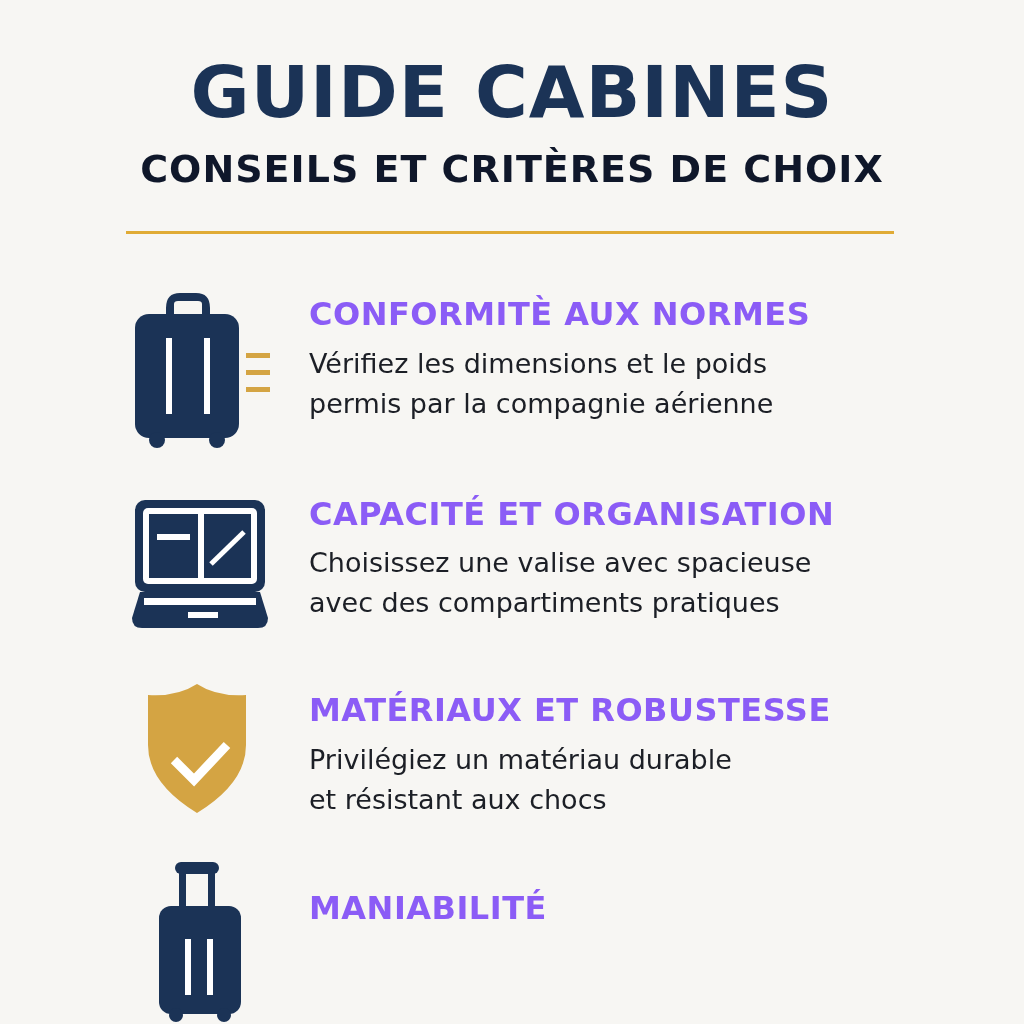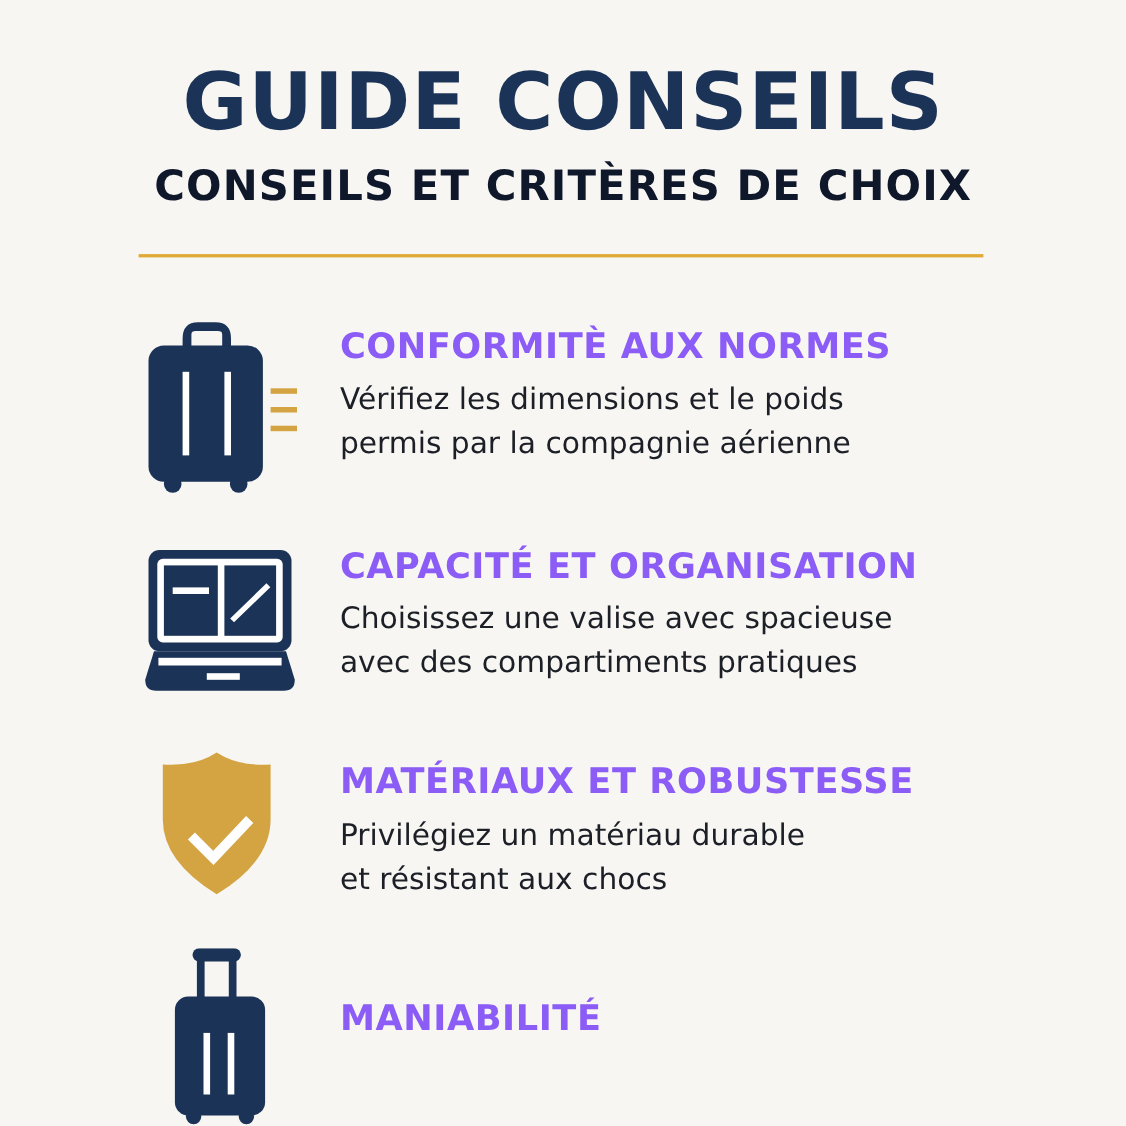--- a/index.html
+++ b/index.html
@@ -75,21 +75,21 @@
       font-size: 27px;
       line-height: 40px;
       color: #1c1f26;
       white-space: nowrap;
     }
     .item-desc span { display: block; }
   </style>
 </head>
 <body>
 
-<div class="title">GUIDE CONSEILS</div>
+<div class="title">GUIDE CABINES</div>
 <div class="subtitle">CONSEILS ET CRITÈRES DE CHOIX</div>
 <div class="divider"></div>
 
 <div class="item" style="top:0;">
   <svg class="icon" style="left:130px; top:290px;" width="145" height="160" viewBox="0 0 145 160">
     <path d="M36 18 Q36 3 50 3 L66 3 Q80 3 80 18 L80 26 L72 26 L72 14 Q72 11 68 11 L48 11 Q44 11 44 14 L44 26 L36 26 Z" fill="#1b3356"></path>
     <rect x="5" y="24" width="104" height="124" rx="14" fill="#1b3356"></rect>
     <rect x="36" y="48" width="6" height="76" fill="#ffffff"></rect>
     <rect x="88" y="48" width="6" height="76" fill="#ffffff" transform="translate(-14 0)"></rect>
     <circle cx="27" cy="150" r="8" fill="#1b3356"></circle>
@@ -140,16 +140,16 @@
   <svg class="icon" style="left:157px; top:862px;" width="88" height="162" viewBox="0 0 88 162">
     <rect x="18" y="0" width="44" height="12" rx="6" fill="#1b3356"></rect>
     <rect x="22" y="8" width="7" height="38" fill="#1b3356"></rect>
     <rect x="51" y="8" width="7" height="38" fill="#1b3356"></rect>
     <rect x="2" y="44" width="82" height="108" rx="12" fill="#1b3356"></rect>
     <rect x="28" y="77" width="6" height="56" fill="#ffffff"></rect>
     <rect x="50" y="77" width="6" height="56" fill="#ffffff"></rect>
     <circle cx="19" cy="153" r="7" fill="#1b3356"></circle>
     <circle cx="67" cy="153" r="7" fill="#1b3356"></circle>
   </svg>
-  <div class="item-heading" style="top:888px;margin-top:17px;">MANIABILITÉ</div>
+  <div class="item-heading" style="top:888px;">MANIABILITÉ</div>
   <div class="item-desc" style="top:937px;">
   </div>
 </div>
 
 </body></html>

